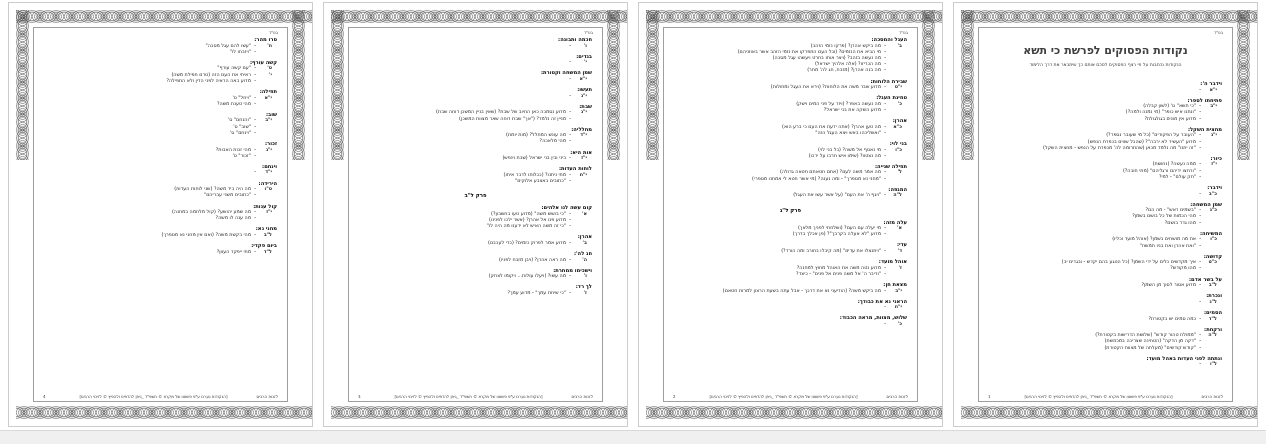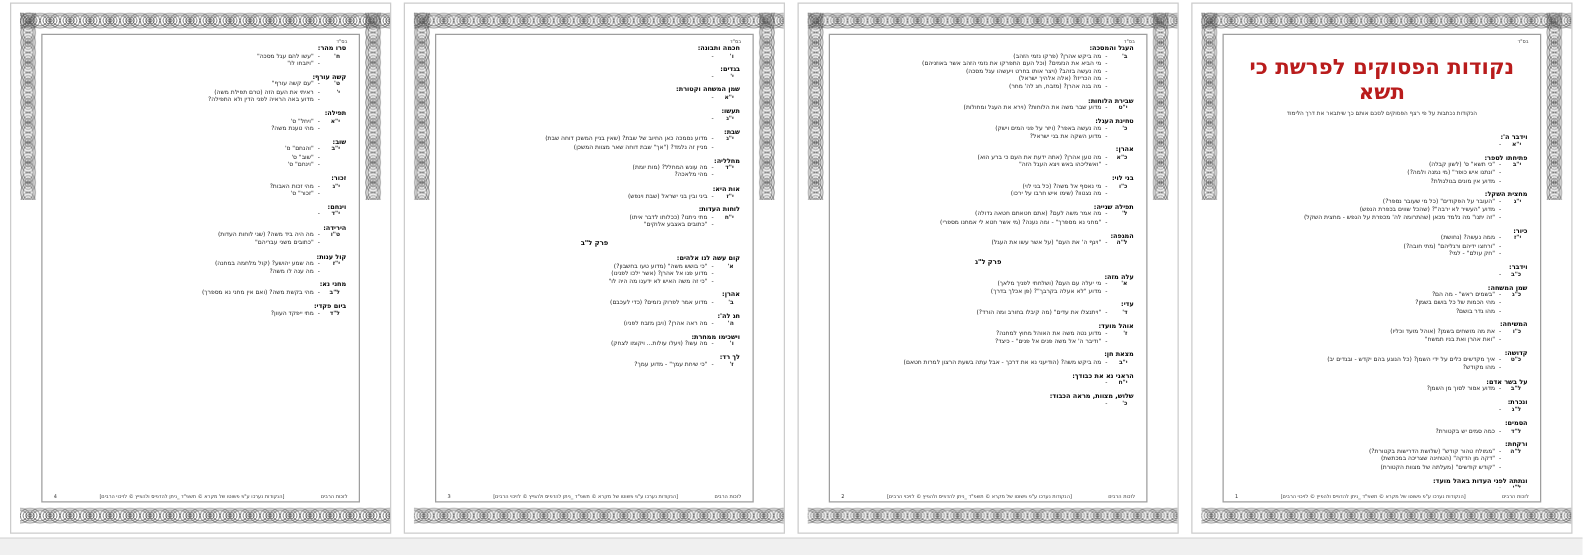--- a/index.html
+++ b/index.html
@@ -8,21 +8,21 @@
   .pages-row{position:absolute;top:2px;left:8px;display:flex;gap:10px;}
   .page{position:relative;width:305px;height:425px;background:#ffffff;border:1px solid #cccccc;box-sizing:border-box;overflow:hidden;}
   .chain{position:absolute;}
   .chain-top{top:7px;left:7px;right:7px;height:13px;}
   .chain-bottom{bottom:7px;left:7px;right:7px;height:13px;}
   .chain-left{top:7px;bottom:7px;left:7px;width:13px;}
   .chain-right{top:7px;bottom:7px;right:7px;width:13px;}
   .innerline{position:absolute;top:24px;left:24px;right:24px;bottom:24px;border:1px solid #9e9e9e;}
   .besad{position:absolute;top:27px;right:34px;font-size:4px;color:#444;direction:rtl;}
   .content{position:absolute;top:33px;right:35px;left:35px;bottom:36px;direction:rtl;text-align:right;overflow:hidden;}
-  .doc-title{font-size:17px;font-weight:bold;text-align:center;margin:8px 0 5px 0;color:#b91c1c;}
+  .doc-title{font-size:11px;font-weight:bold;text-align:center;margin:8px 0 5px 0;color:#404040;}
   .doc-subtitle{font-size:4.6px;text-align:center;color:#333;margin:0 0 13px 0;}
   .sec{margin:0 0 4px 0;}
   .sec-h{font-size:5.2px;font-weight:bold;color:#000;line-height:6.5px;}
   .item{display:flex;font-size:4.8px;line-height:6.2px;color:#222;}
   .item .ref{min-width:13px;font-weight:bold;padding-right:5px;white-space:nowrap;}
   .item .dash{width:8px;text-align:center;color:#222;}
   .item .txt{flex:1;}
   .chap{text-align:center;font-weight:bold;font-size:5.4px;margin:8px 0 6px 0;color:#000;}
   .pfooter{position:absolute;bottom:27px;left:34px;right:34px;display:flex;justify-content:space-between;align-items:center;font-size:4px;color:#333;direction:ltr;}
   .pfooter .fc{flex:1;text-align:center;direction:rtl;}

